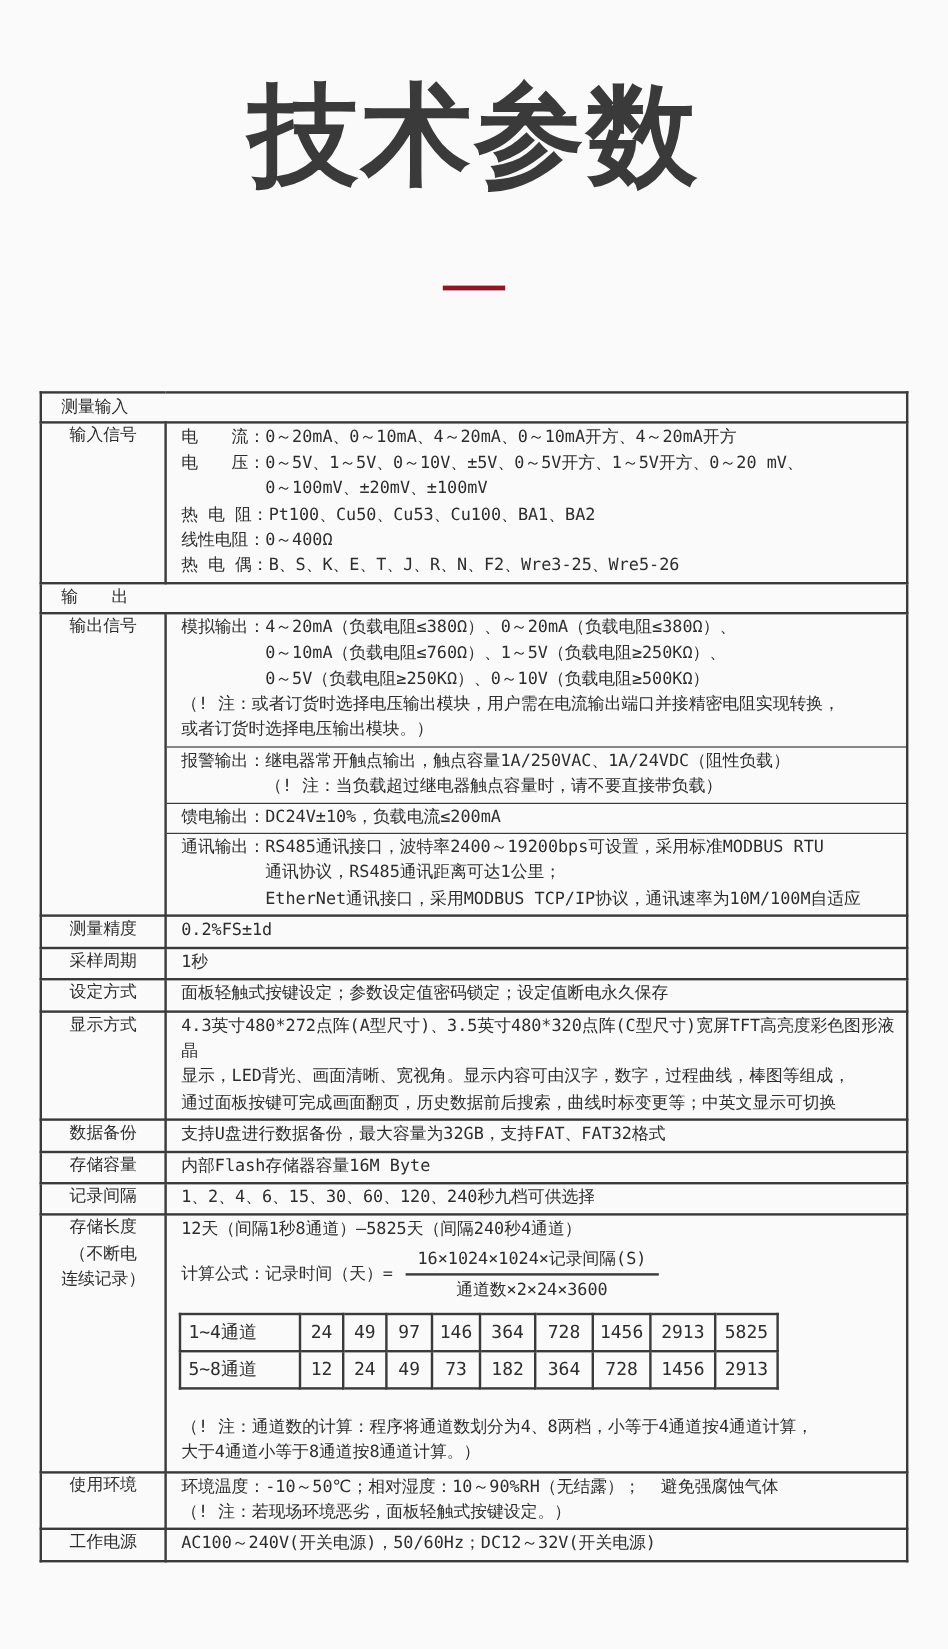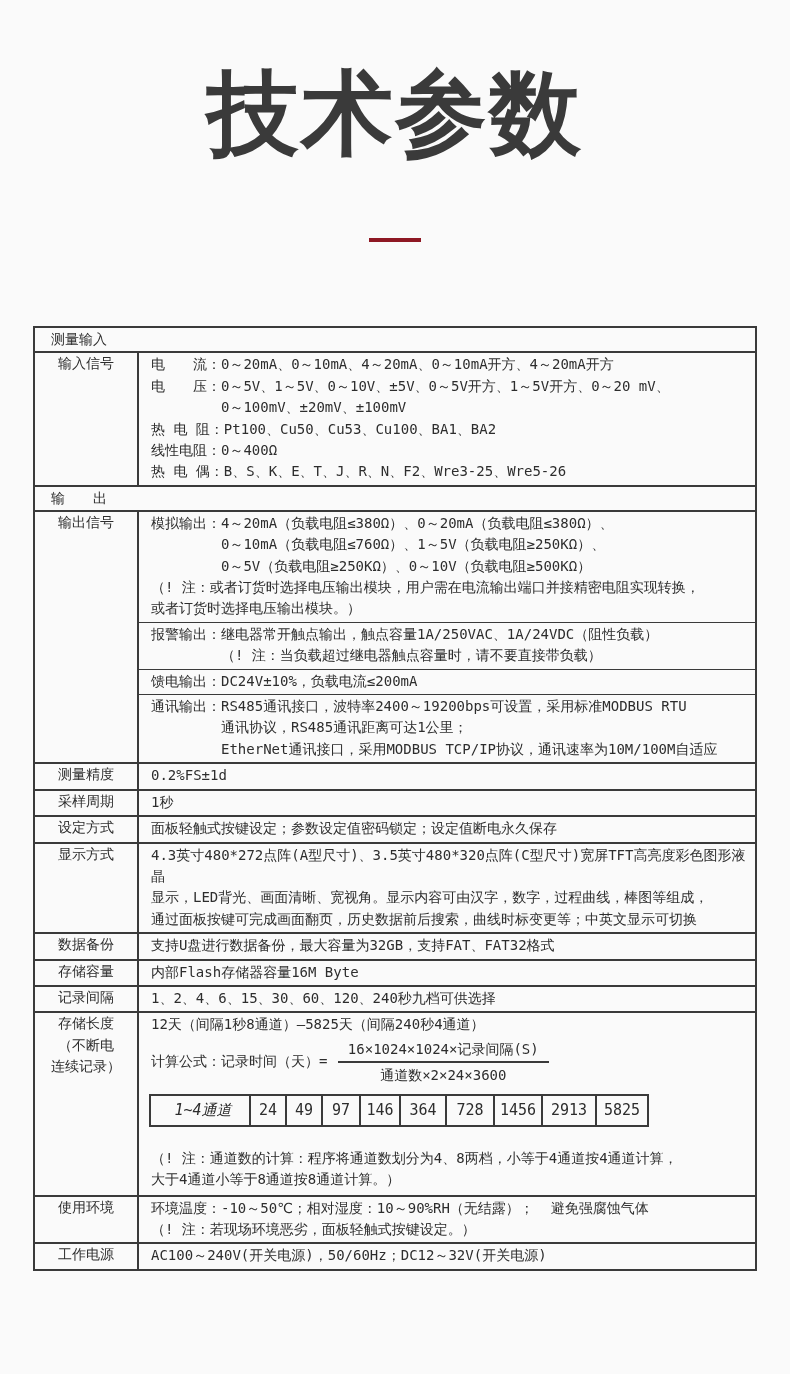--- a/index.html
+++ b/index.html
@@ -38,21 +38,21 @@
   .formula{display:flex;align-items:center;margin:3px 0 2px;}
   .formula .prefix{white-space:pre-wrap;}
   .frac{display:inline-block;text-align:center;margin-left:2px;line-height:20px;}
   .frac .num{padding:0 10px 2px;border-bottom:2px solid var(--border);}
   .frac .den{padding:2px 10px 0;}
   table.storage{border-collapse:collapse;table-layout:fixed;margin:9px 0 0 -2px;font-size:15px;}
   table.storage td{border:2px solid var(--border);text-align:center;vertical-align:middle;padding:0;}
   table.storage td.corner{position:relative;padding:0;}
   table.storage tr.hdr td{height:62px;}
   table.storage tr.datarow td{height:31px;}
-  table.storage td.chan{text-align:center;padding-left:6px;font-style:italic;}
+  table.storage td.chan{text-align:left;padding-left:6px;}
   .corner svg{position:absolute;left:0;top:0;width:100%;height:100%;}
   .corner .c-top{position:absolute;top:3px;right:8px;font-size:13px;line-height:1;}
   .corner .c-mid{position:absolute;top:31px;right:12px;font-size:13px;line-height:1;}
   .corner .c-bot{position:absolute;bottom:5px;left:5px;font-size:13px;line-height:1;}
   .note-gap{margin-top:21px;}
 </style>
 </head>
 <body>
 
 <div class="page">
@@ -218,20 +218,32 @@
                     <td>24</td>
                     <td>49</td>
                     <td>97</td>
                     <td>146</td>
                     <td>364</td>
                     <td>728</td>
                     <td>1456</td>
                     <td>2913</td>
                     <td>5825</td>
                   </tr>
+                  <tr class="datarow">
+                    <td class="chan">5~8通道</td>
+                    <td>12</td>
+                    <td>24</td>
+                    <td>49</td>
+                    <td>73</td>
+                    <td>182</td>
+                    <td>364</td>
+                    <td>728</td>
+                    <td>1456</td>
+                    <td>2913</td>
+                  </tr>
                 </tbody>
               </table>
               <div class="line note-gap">（! 注：通道数的计算：程序将通道数划分为4、8两档，小等于4通道按4通道计算，</div>
               <div class="line">大于4通道小等于8通道按8通道计算。）</div>
             </div>
           </td>
         </tr>
         <tr>
           <td class="lbl">
             <div class="line">使用环境</div>

